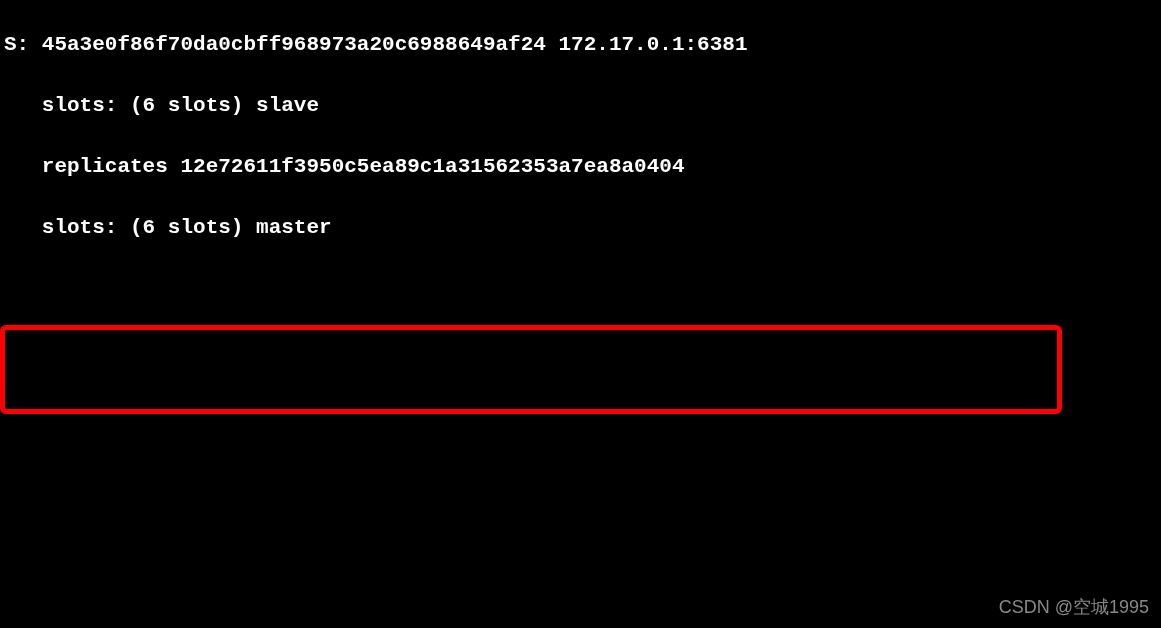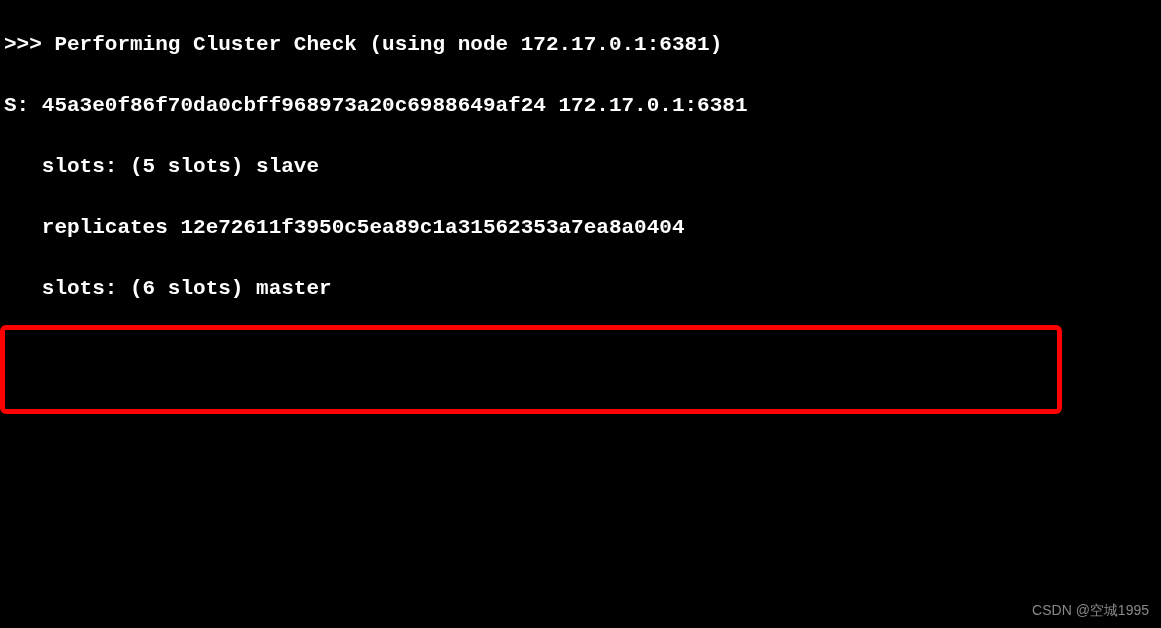--- a/index.html
+++ b/index.html
@@ -35,33 +35,32 @@
       pointer-events: none;
       left: -4px;
       top: 325px;
       width: 1062px;
       height: 89px;
     }
     .watermark {
       position: absolute;
       bottom: 8px;
       right: 12px;
-      font-size: 14px;
+      font-size: 18px;
       font-weight: normal;
       color: #888888;
       font-family: sans-serif;
     }
   </style>
 </head>
 <body>
 
 <div class="terminal">
-<span class="line">&gt;&gt;&gt; Performing Cluster Check (using node 172.17.0.1:6381)</span>
 <span class="line">S: 45a3e0f86f70da0cbff968973a20c6988649af24 172.17.0.1:6381</span>
-<span class="line">   slots: (5 slots) slave</span>
+<span class="line">   slots: (6 slots) slave</span>
 <span class="line">   replicates 12e72611f3950c5ea89c1a31562353a7ea8a0404</span>
 <span class="line">   slots: (6 slots) master</span>
 
 
 
 
 
 
 
 

